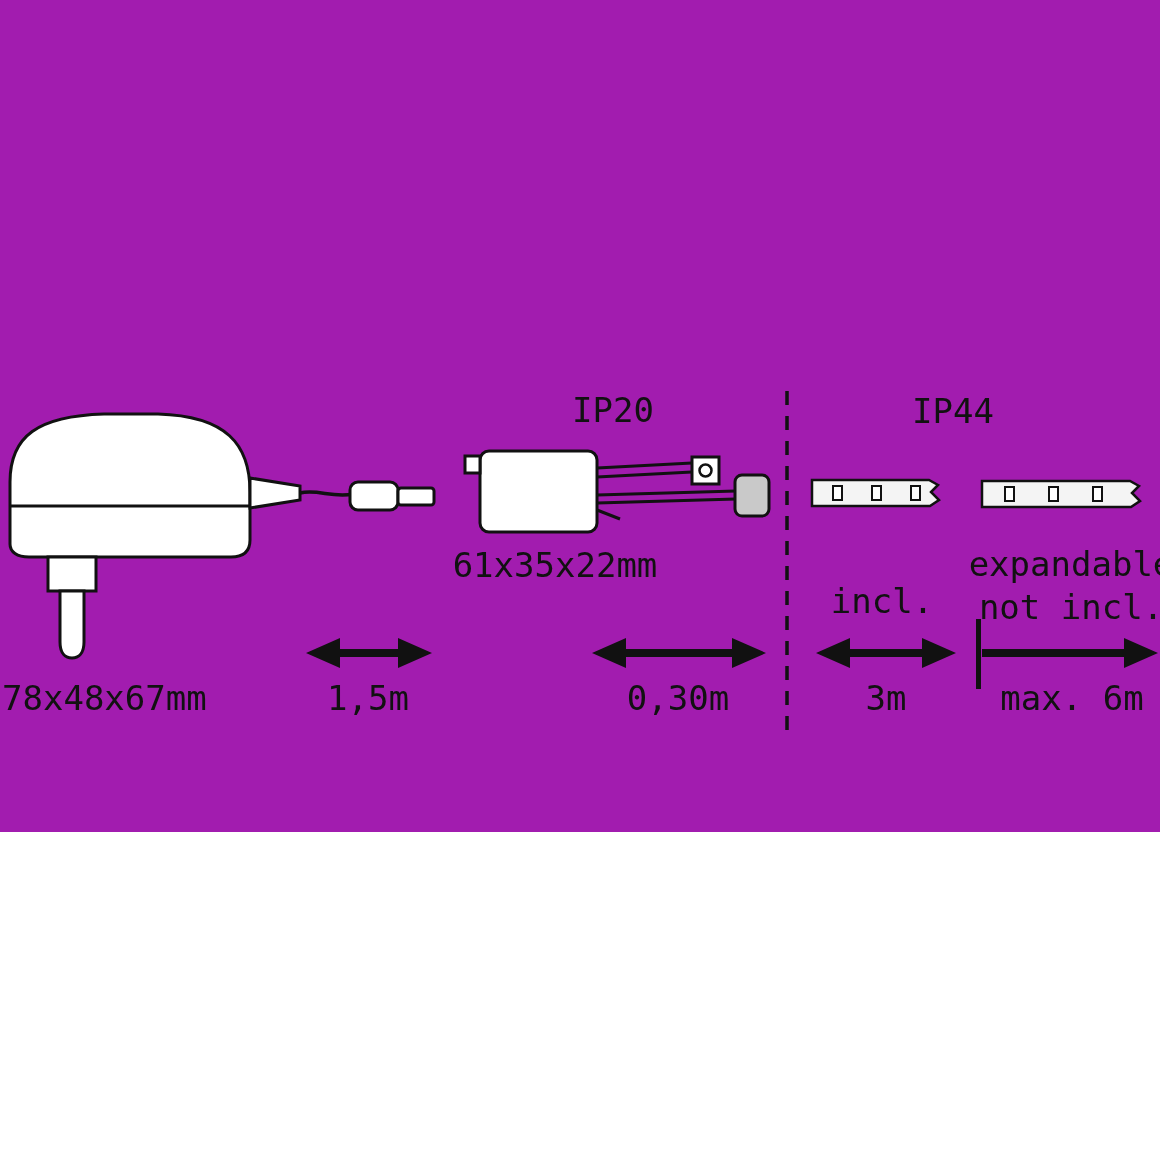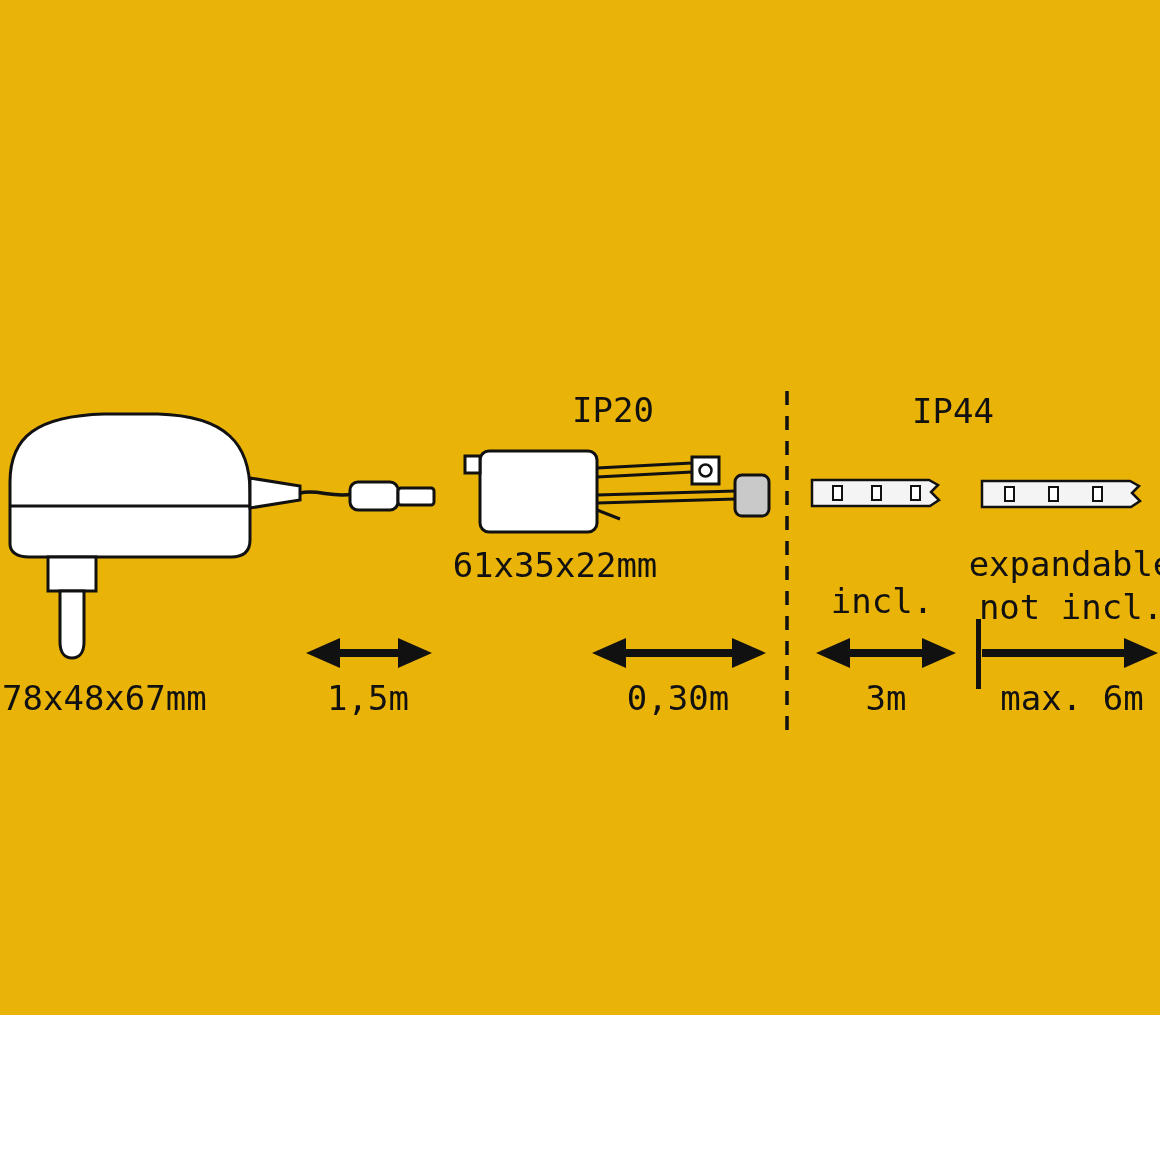--- a/index.html
+++ b/index.html
@@ -3,22 +3,22 @@
 <meta charset="utf-8">
 <style>
   html, body {
     margin: 0;
     padding: 0;
     background: #ffffff;
   }
   .stage {
     position: relative;
     width: 1160px;
-    height: 1015px;
-    background: #eab308;
+    height: 832px;
+    background: #a21caf;
     overflow: hidden;
   }
   svg { display: block; }
   text {
     font-family: "DejaVu Sans Mono", "Liberation Mono", monospace;
     font-size: 34px;
     fill: #111111;
   }
 </style>
 </head>

